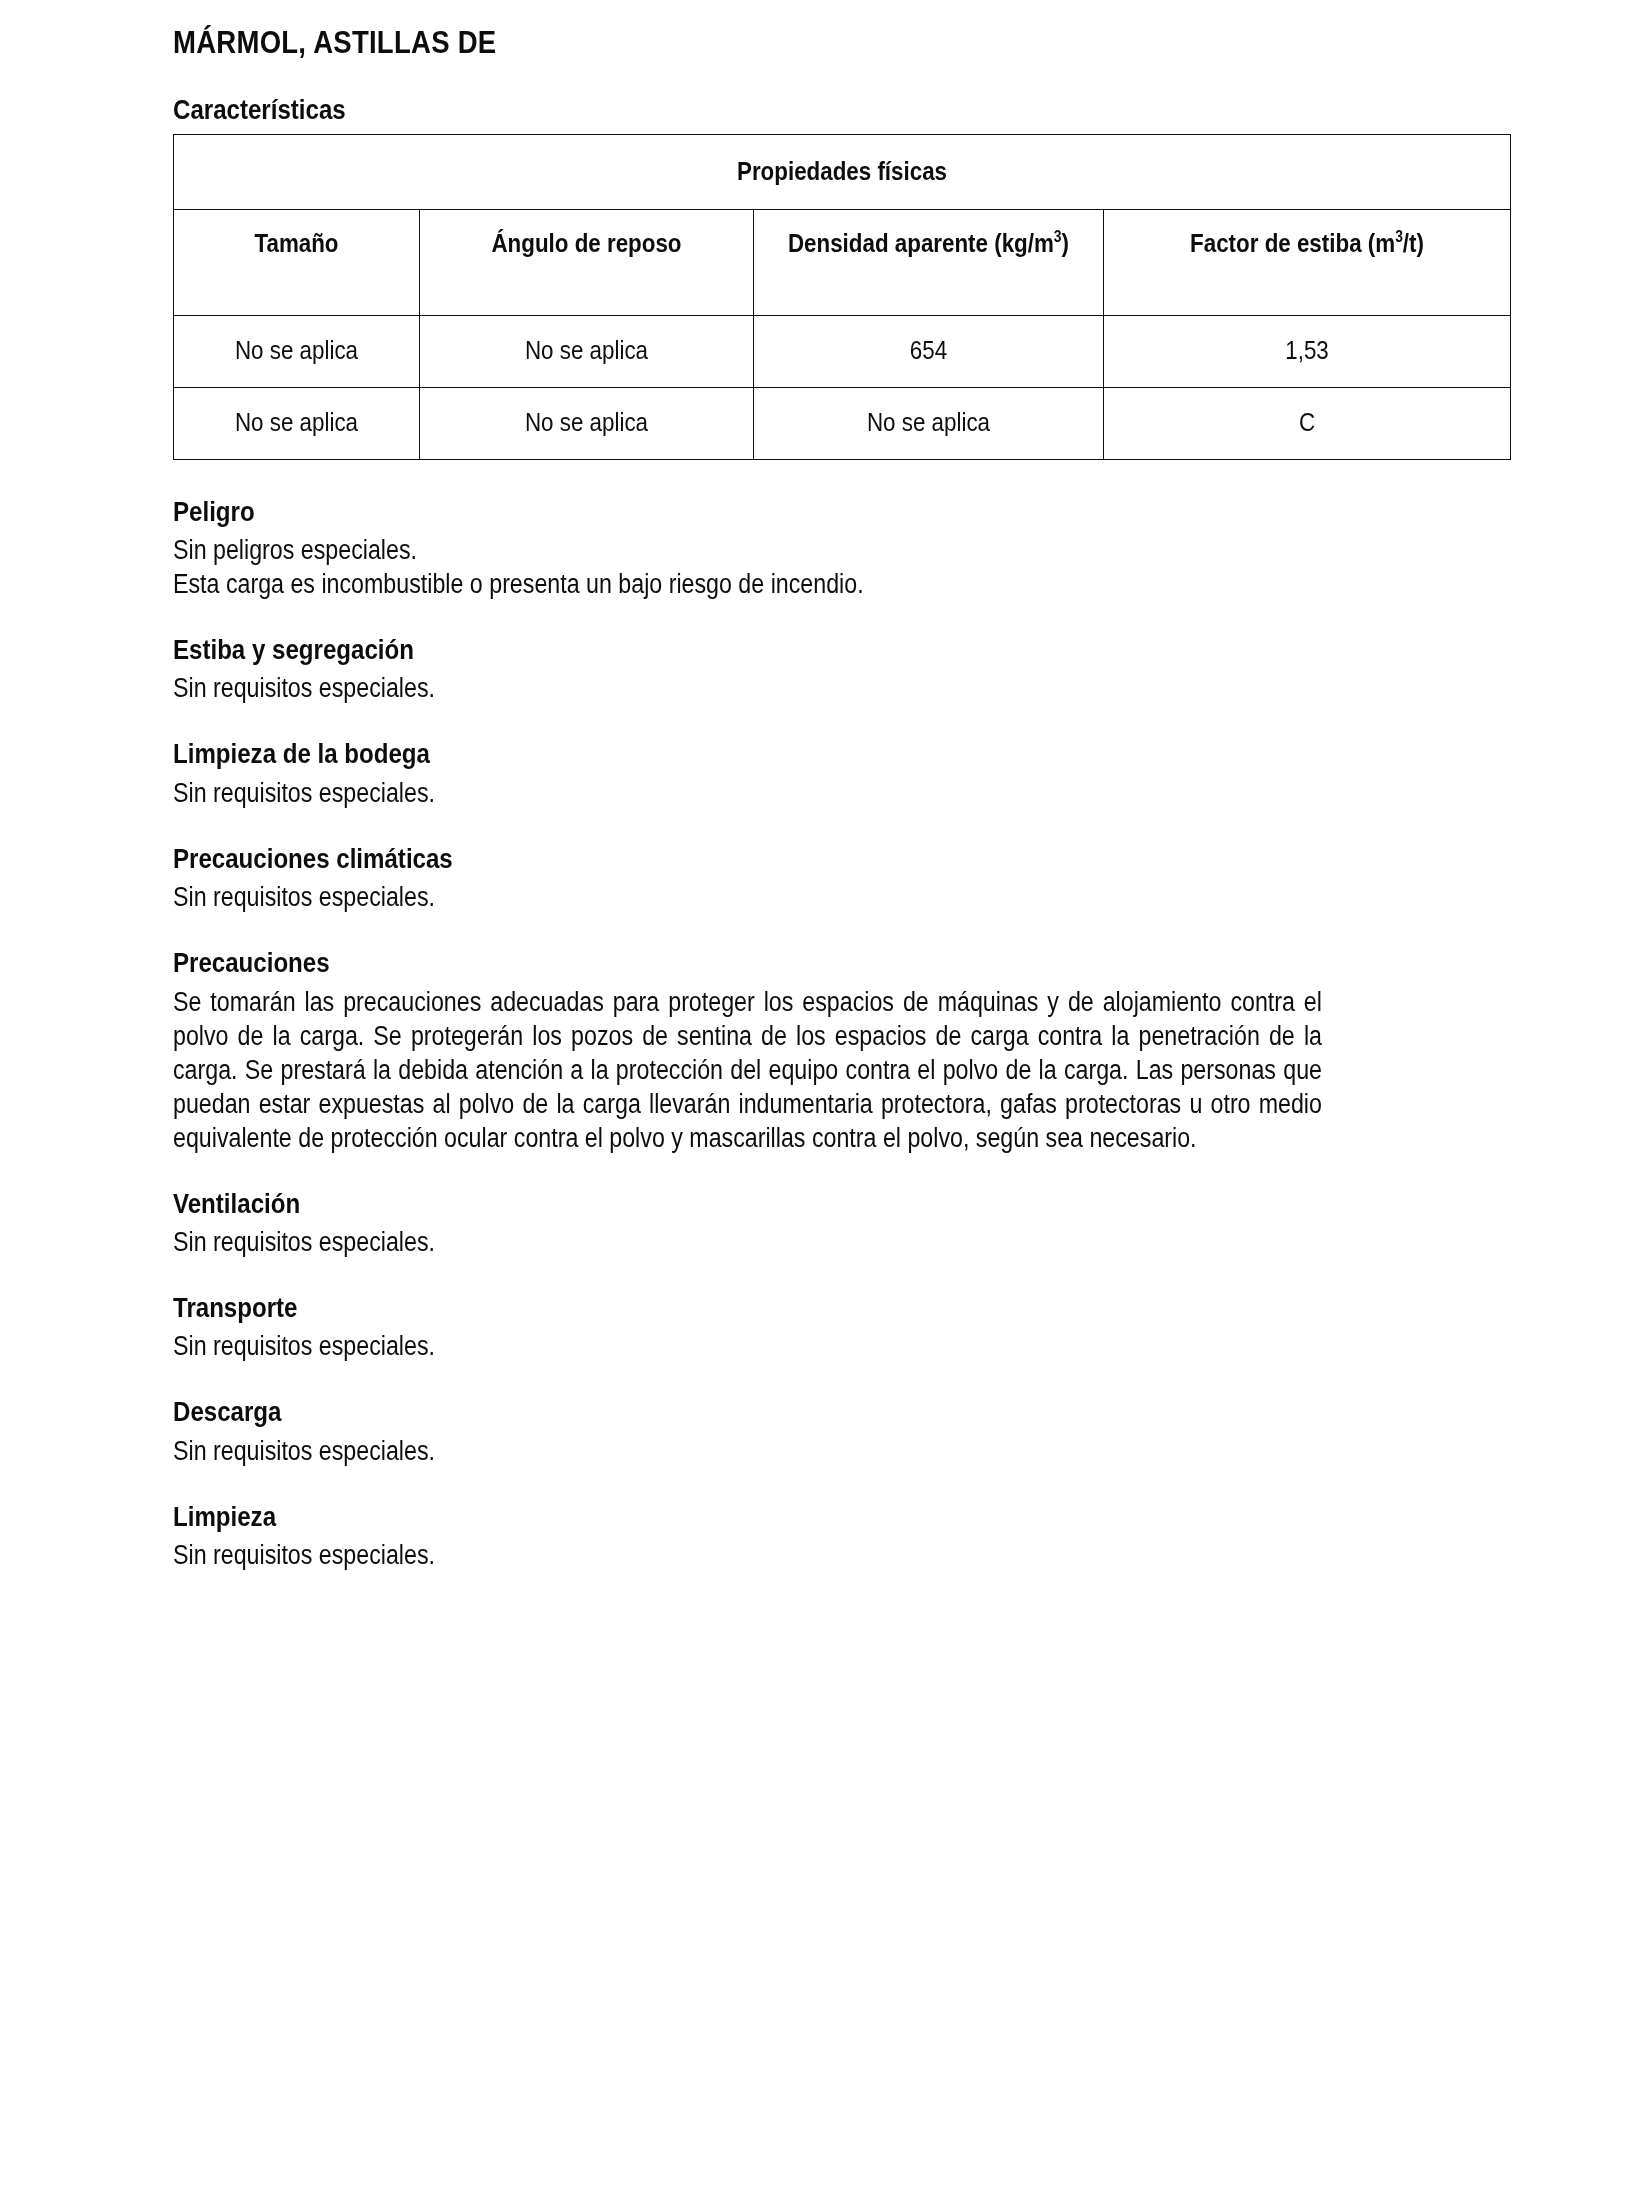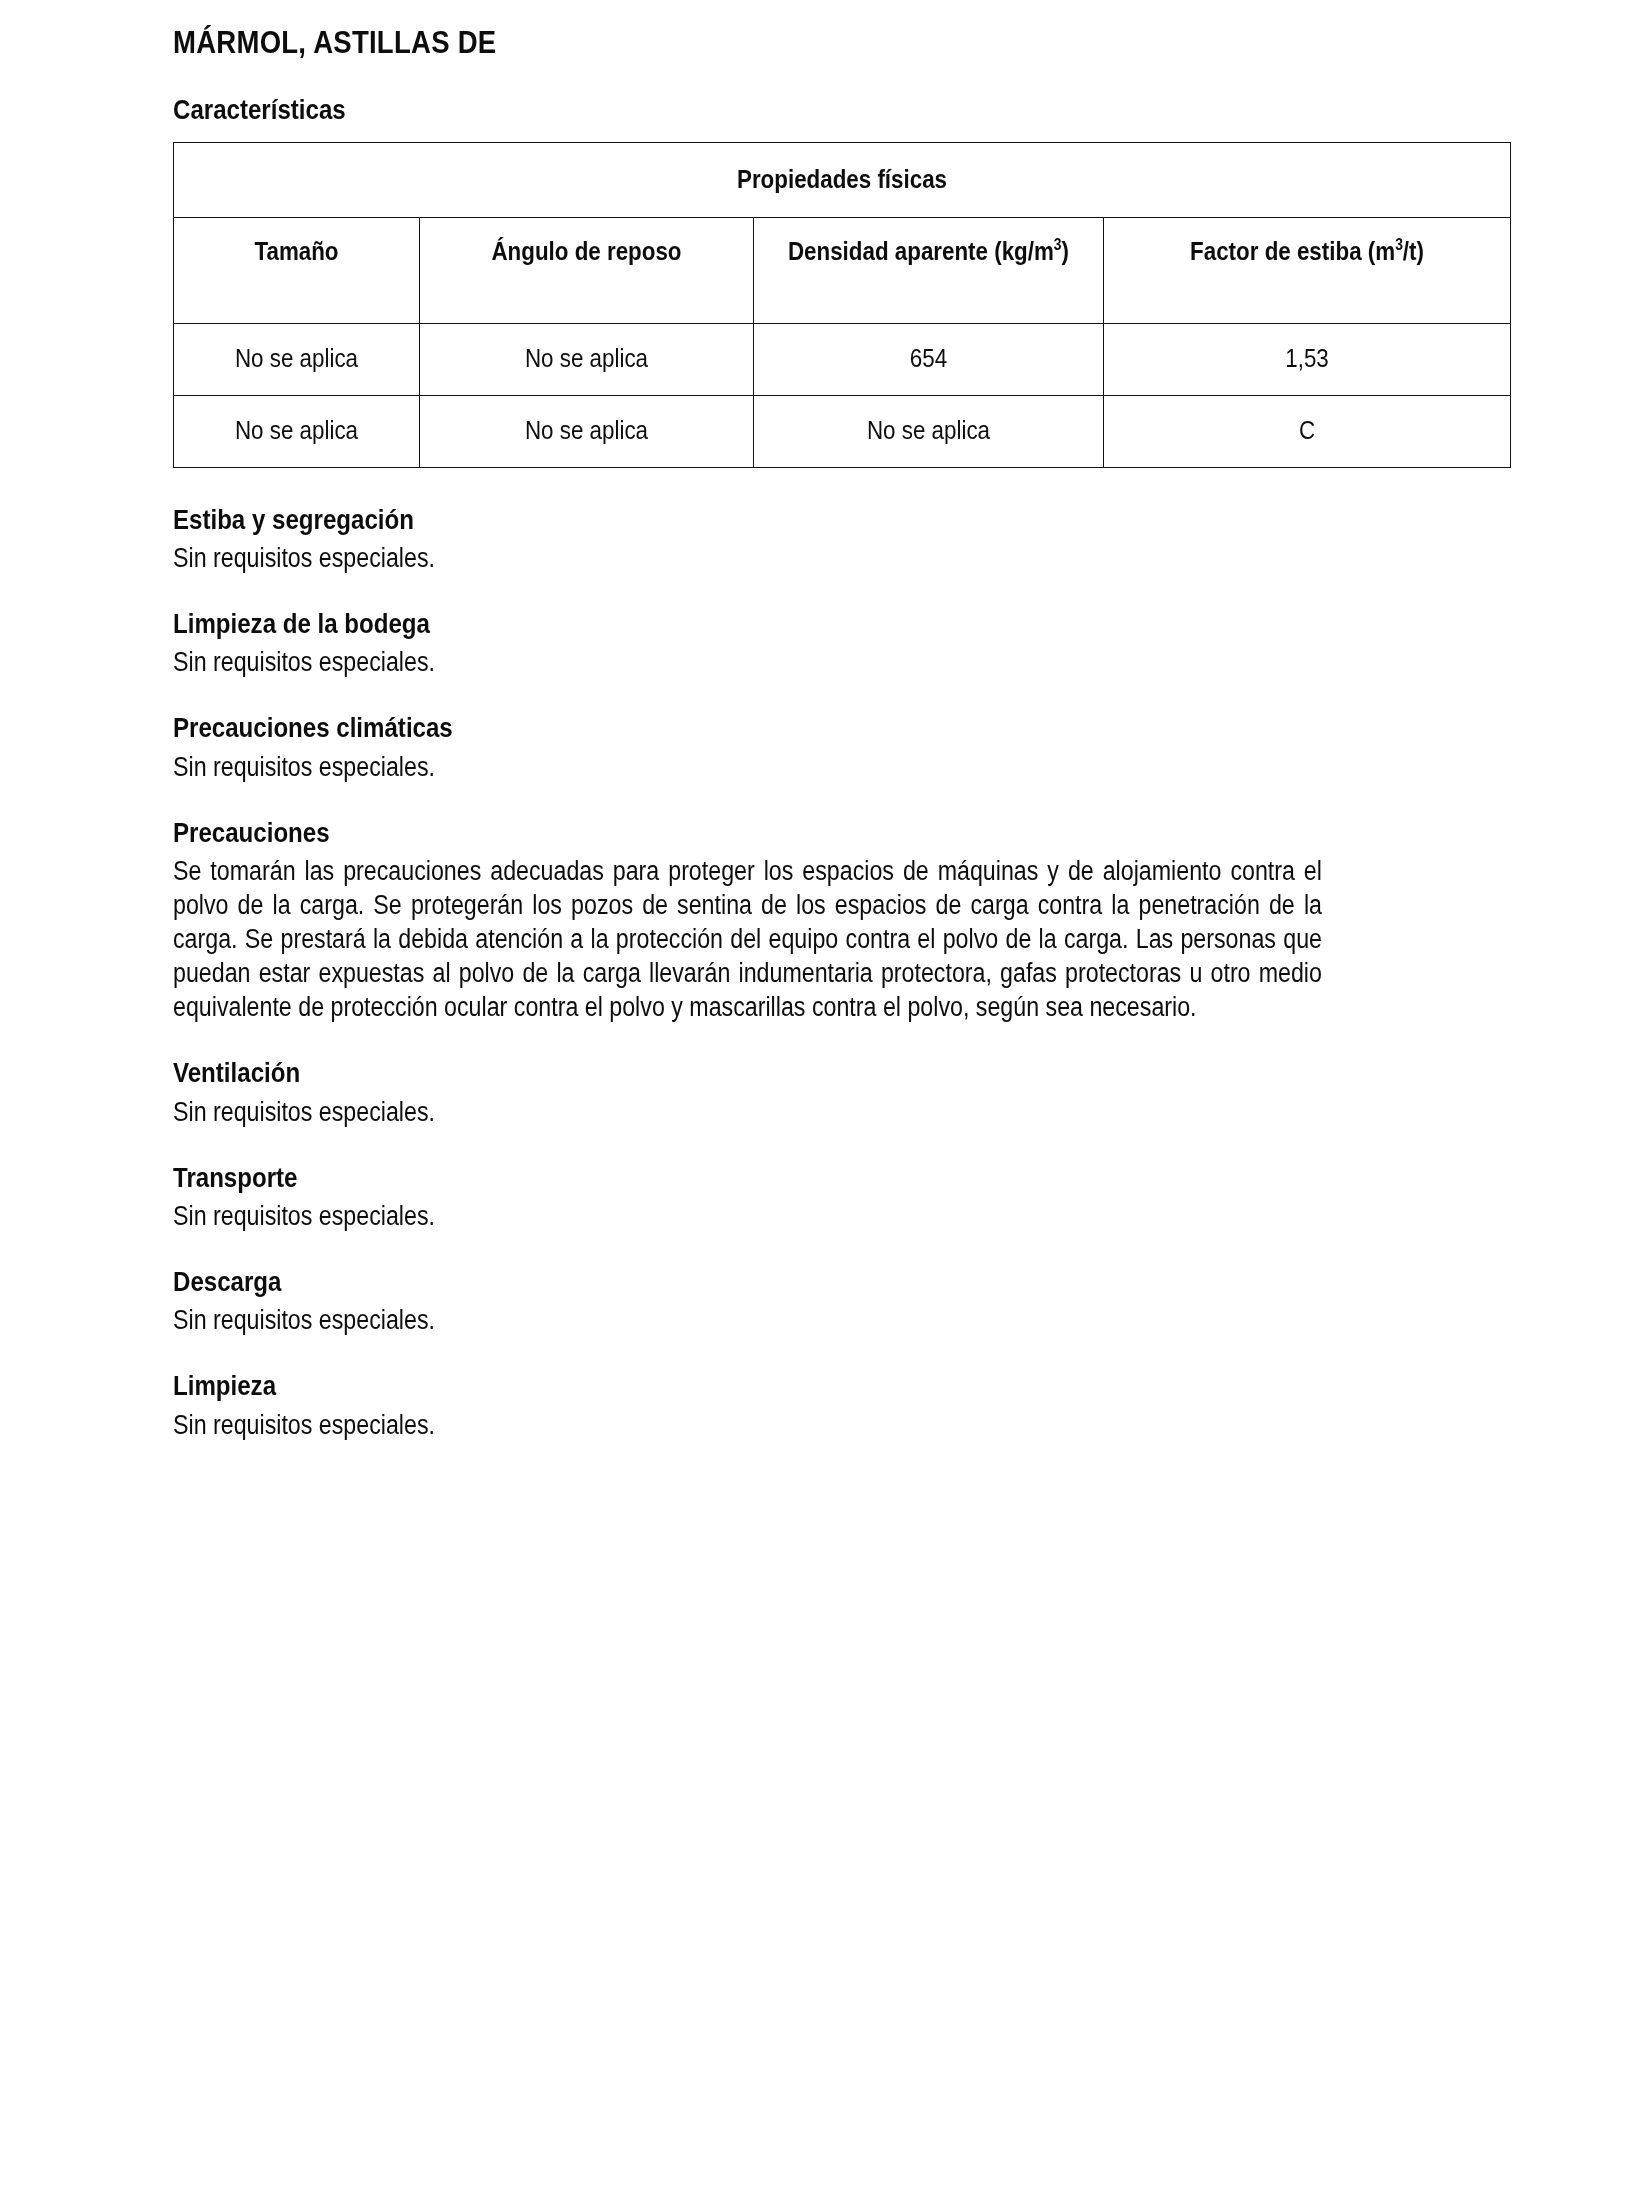--- a/index.html
+++ b/index.html
@@ -65,21 +65,21 @@
   p.body-text.justify {
     text-align: justify;
     text-justify: inter-word;
   }
 
   .block { margin-bottom: 32px; }
 
   
   .tbl-wrap {
     width: 1336px;
-    margin: 16px 0 35px 0;
+    margin: 8px 0 35px 0;
   }
   table.props {
     border-collapse: collapse;
     width: 1336px;
     table-layout: fixed;
   }
   table.props td {
     border: 1.6px solid #111111;
     text-align: center;
     vertical-align: middle;
@@ -212,20 +212,25 @@
               </td>
               <td>
                 <span class="cellinner">C</span>
               </td>
             </tr>
           </tbody>
         </table>
       </div>
     </div>
 
+    <div class="block">
+      <h2 class="section-head cond">Peligro</h2>
+      <p class="body-text cond">Sin peligros especiales.</p>
+      <p class="body-text cond">Esta carga es incombustible o presenta un bajo riesgo de incendio.</p>
+    </div>
 
     <div class="block">
       <h2 class="section-head cond">Estiba y segregación</h2>
       <p class="body-text cond">Sin requisitos especiales.</p>
     </div>
 
     <div class="block">
       <h2 class="section-head cond">Limpieza de la bodega</h2>
       <p class="body-text cond">Sin requisitos especiales.</p>
     </div>

